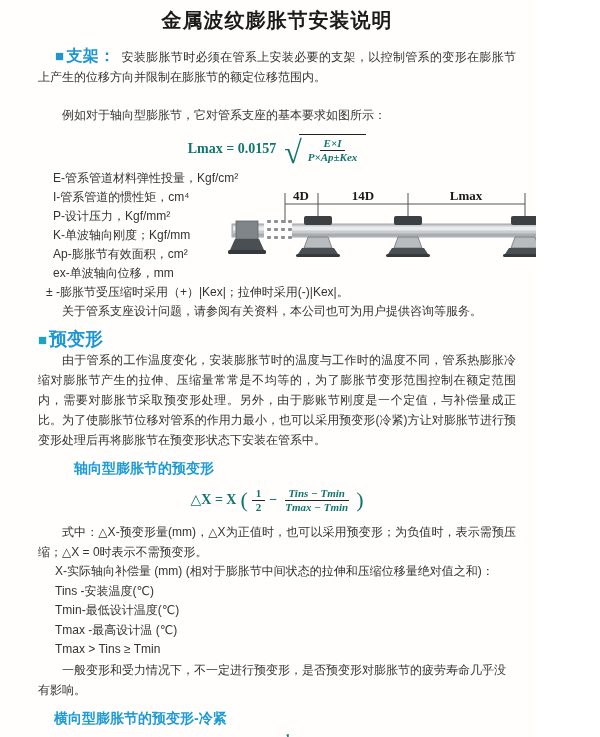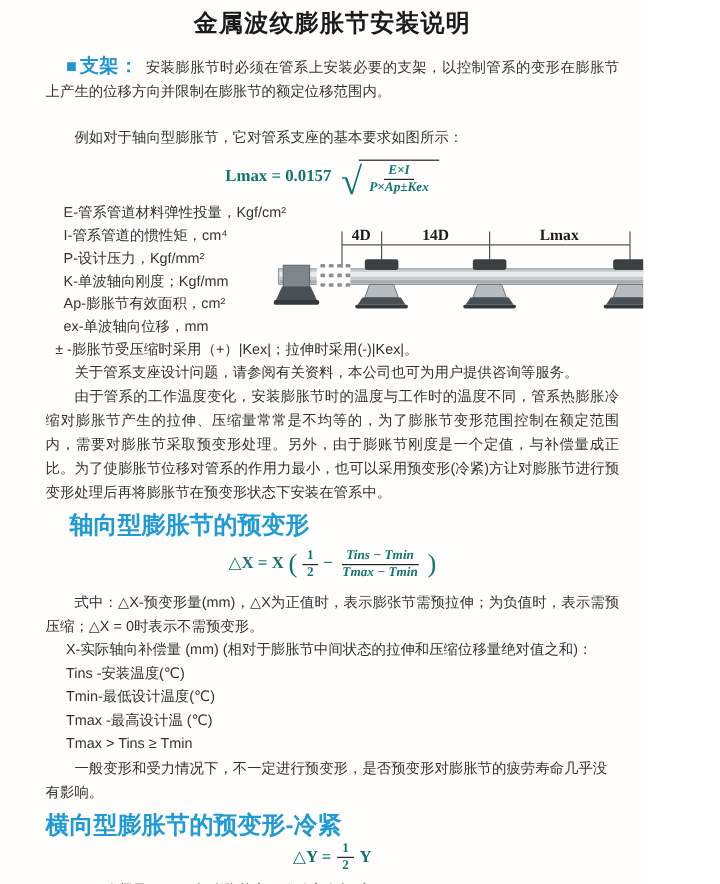--- a/index.html
+++ b/index.html
@@ -54,21 +54,21 @@
   
   .vars{position:static;}
   .vl{line-height:19px;padding-left:15px;}
   .vl.first{padding-left:0;}
   .vl.pm{padding-left:8px;}
   .note-line{text-indent:24px;line-height:19px;}
 
   
   .sec-head{margin-top:8px;font-size:18px;line-height:20px;font-weight:bold;color:#1c96d2;}
   .body-just{text-align:justify;text-indent:24px;}
-  .sub-head{margin-top:8px;font-size:20px;line-height:20px;font-weight:bold;color:#1e9ad6;}
+  .sub-head{margin-top:8px;font-size:14px;line-height:20px;font-weight:bold;color:#1e9ad6;margin-left:16px;}
   .sub-head.axial{padding-left:20px;}
   .axline{line-height:19.5px;padding-left:17px;}
   .lastline{text-indent:24px;}
 
   
   .diagram{
     position:absolute;
     left:228px;top:188px;
     width:360px;height:100px;
   }
@@ -167,40 +167,43 @@
       </g>
       <g>
         <rect x="283" y="28" width="28" height="9" rx="2" fill="#3c4043"></rect>
         <polygon points="287,49 307,49 311,60 283,60" fill="#b8bcbf" stroke="#6d7276" stroke-width="0.8"></polygon>
         <polygon points="281,60 313,60 317,66 277,66" fill="#4a4f53"></polygon>
         <rect x="275" y="66" width="44" height="3" rx="1.5" fill="#35393c"></rect>
       </g>
     </svg>
   </div>
 
+  <div class="sec-head">
+    <span class="marker teal">■</span><span>预变形</span>
+  </div>
   <p class="p body-just">由于管系的工作温度变化，安装膨胀节时的温度与工作时的温度不同，管系热膨胀冷缩对膨胀节产生的拉伸、压缩量常常是不均等的，为了膨胀节变形范围控制在额定范围内，需要对膨胀节采取预变形处理。另外，由于膨账节刚度是一个定值，与补偿量成正比。为了使膨胀节位移对管系的作用力最小，也可以采用预变形(冷紧)方让对膨胀节进行预变形处理后再将膨胀节在预变形状态下安装在管系中。</p>
 
   <div class="sub-head axial">轴向型膨胀节的预变形</div>
 
   <div class="formula f2">
     <span>△X = X</span>
     <span class="paren">(</span>
     <span class="frac">
       <span class="fr-num">1</span>
       <span class="fr-den">2</span>
     </span>
     <span>−</span>
     <span class="frac ital">
       <span class="fr-num">Tins − Tmin</span>
       <span class="fr-den">Tmax − Tmin</span>
     </span>
     <span class="paren">)</span>
   </div>
 
-  <p class="p body-just">式中：△X-预变形量(mm)，△X为正值时，表示膨张节需预拉伸；为负值时，表示需预压缩；△X = 0时表示不需预变形。</p>
+  <p class="p body-just">式中：△X-预变形量(mm)，△X为正值时，也可以采用预变形；为负值时，表示需预压缩；△X = 0时表示不需预变形。</p>
   <div class="axline">X-实际轴向补偿量 (mm) (相对于膨胀节中间状态的拉伸和压缩位移量绝对值之和)：</div>
   <div class="axline">Tins -安装温度(℃)</div>
   <div class="axline">Tmin-最低设计温度(℃)</div>
   <div class="axline">Tmax -最高设计温 (℃)</div>
   <div class="axline">Tmax &gt; Tins ≥ Tmin</div>
   <p class="p indent2">一般变形和受力情况下，不一定进行预变形，是否预变形对膨胀节的疲劳寿命几乎没有影响。</p>
 
   <div class="sub-head">横向型膨胀节的预变形-冷紧</div>
 
   <div class="formula f3">

